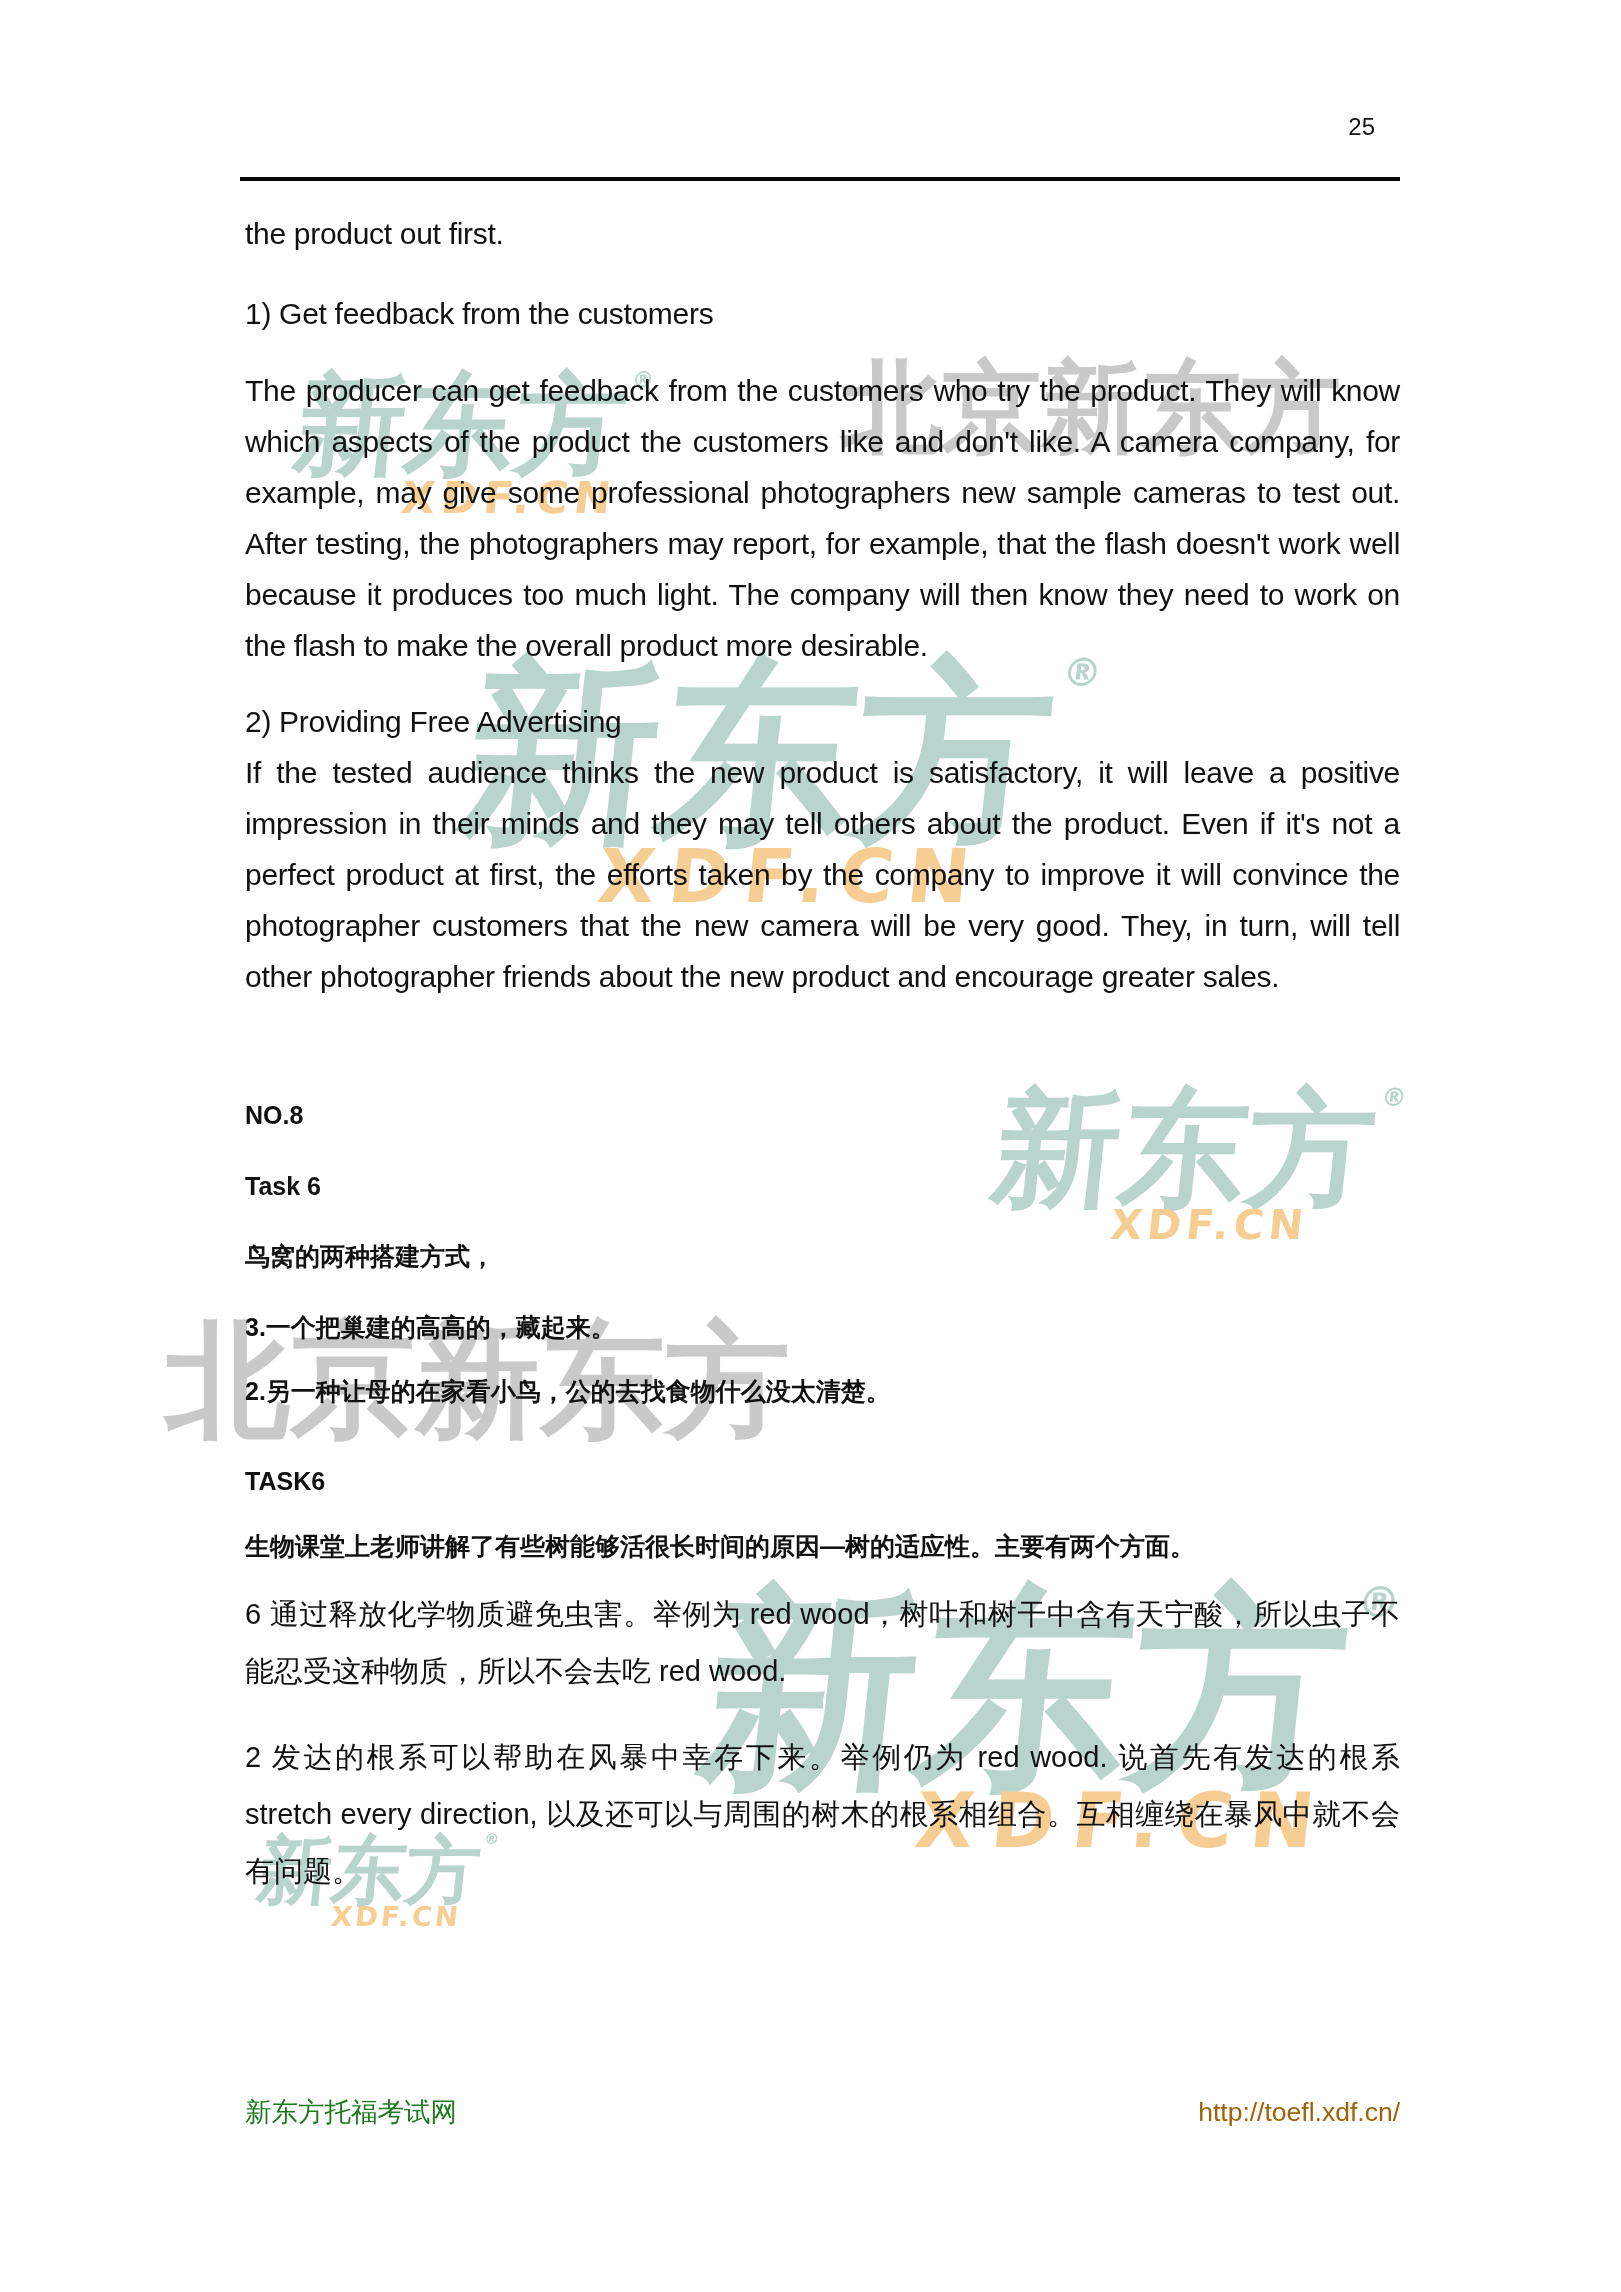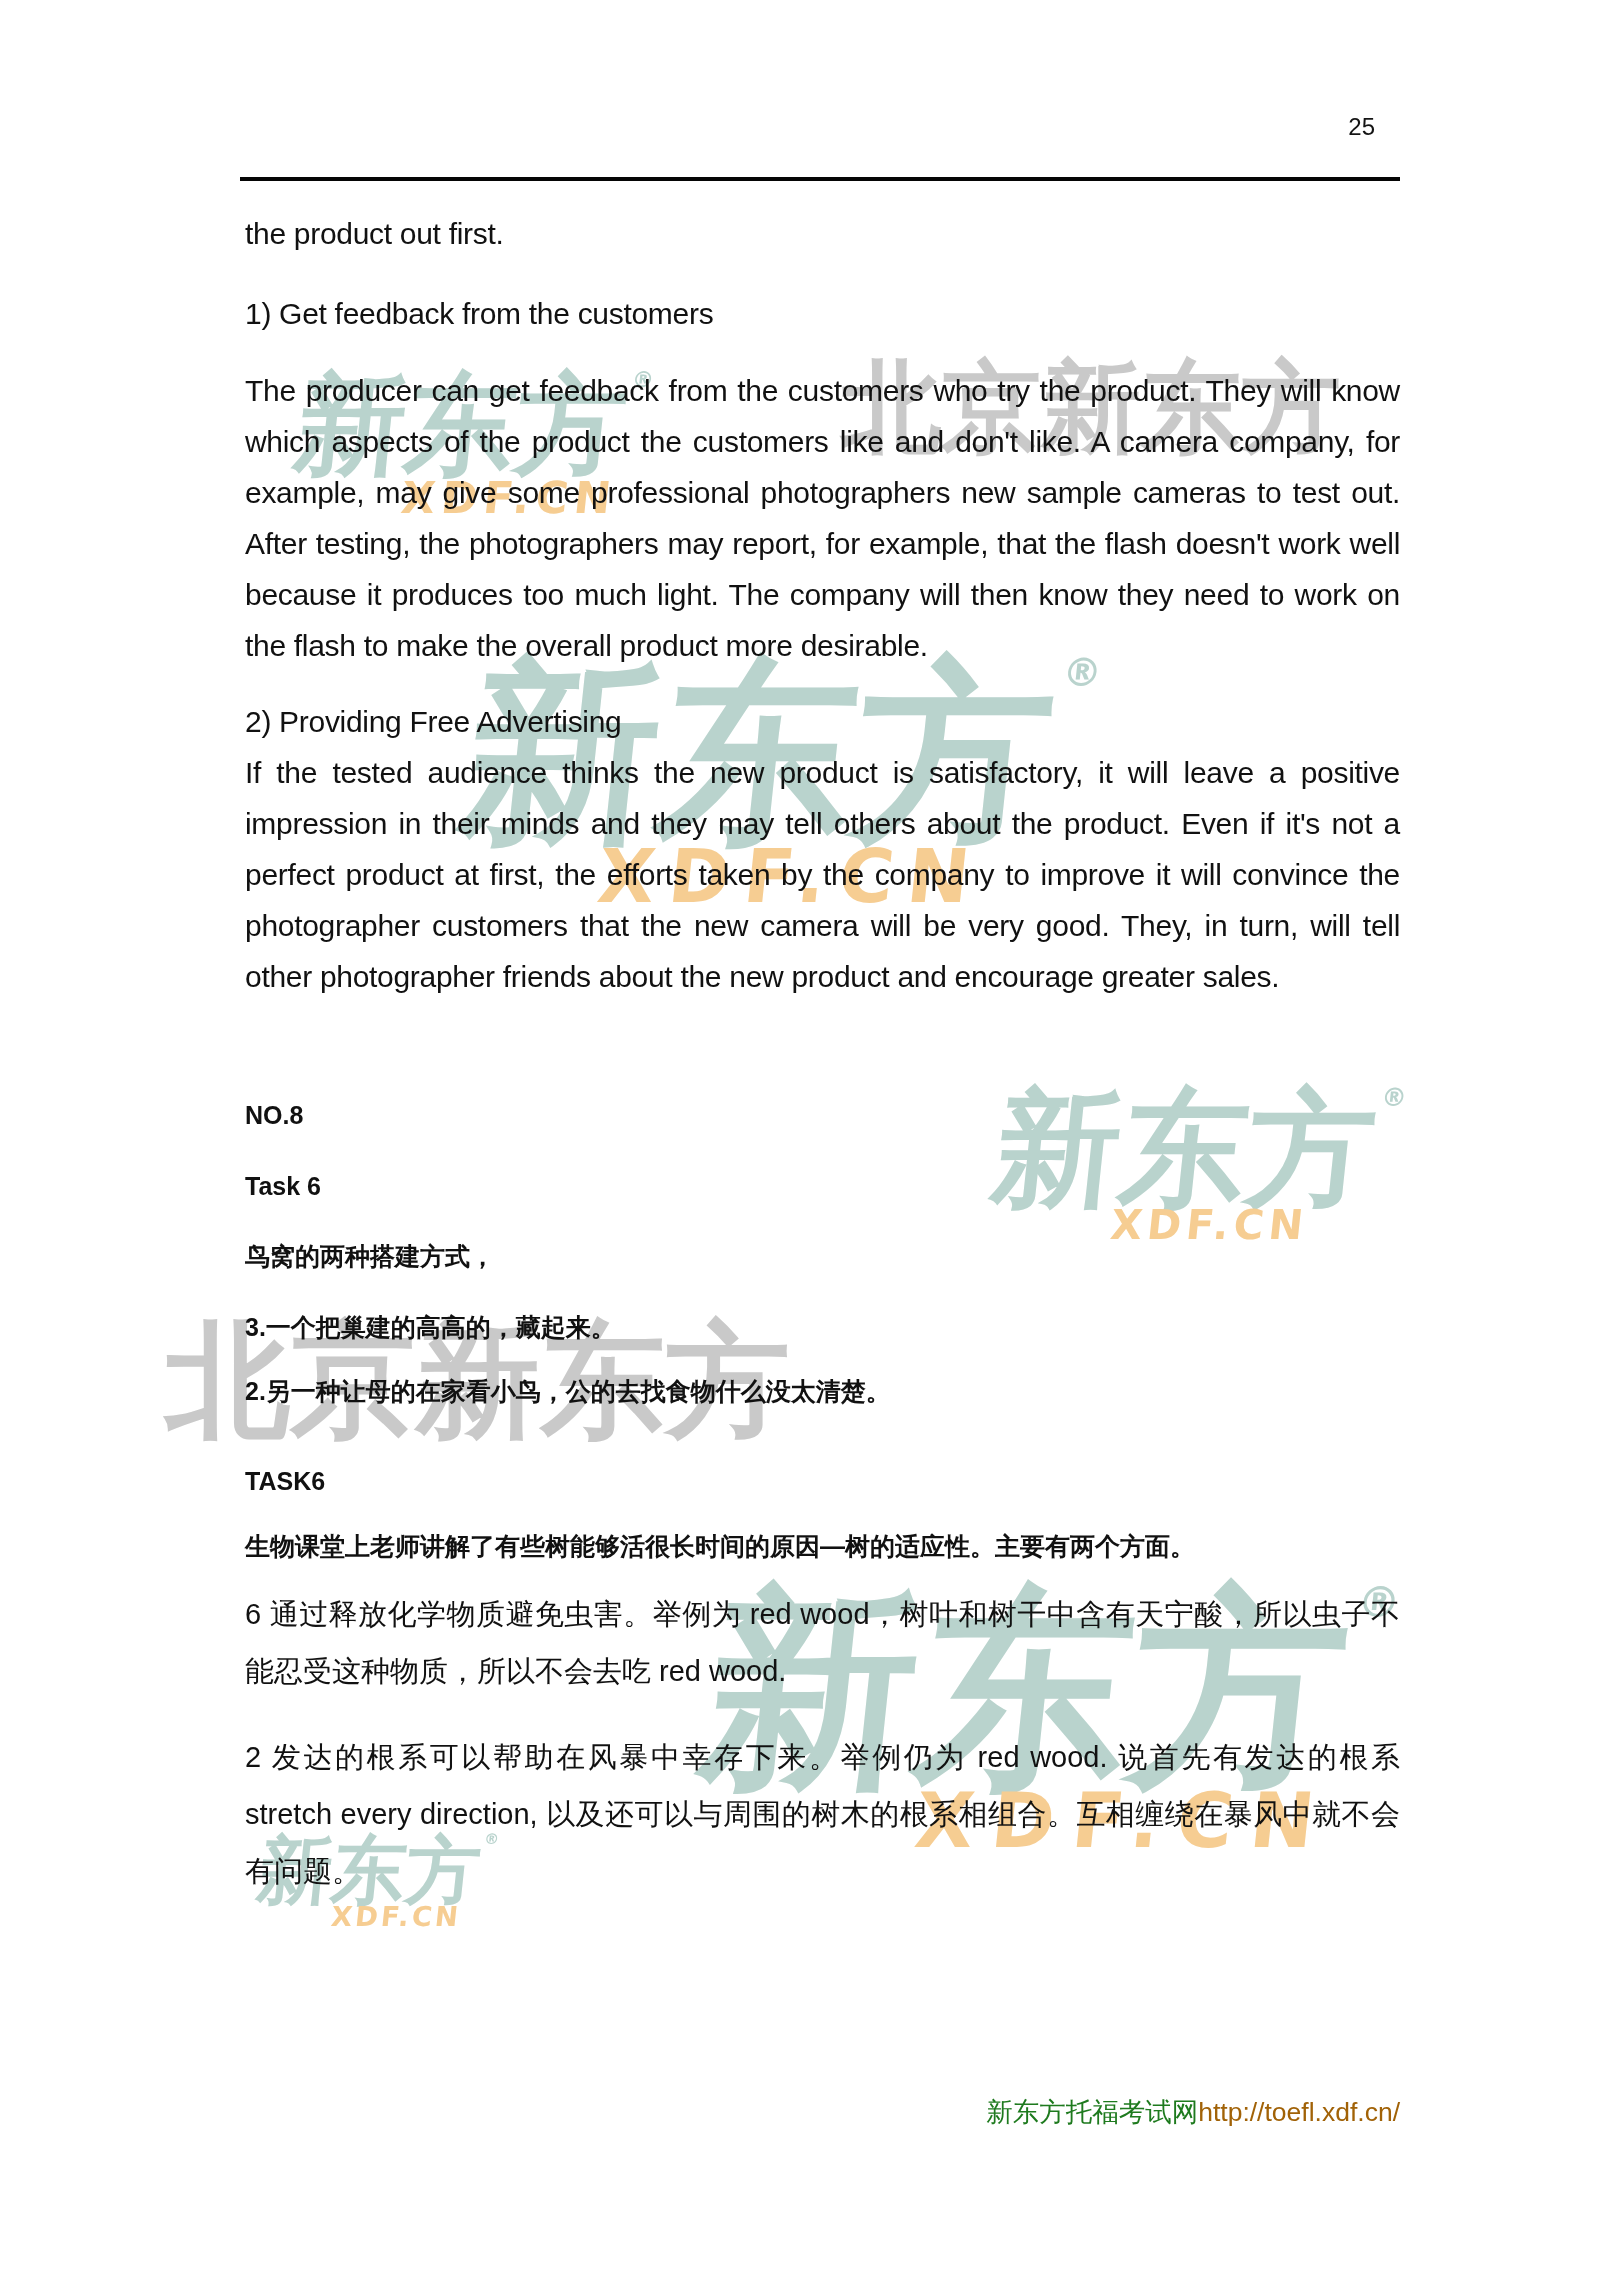--- a/index.html
+++ b/index.html
@@ -41,21 +41,21 @@
   }
   .content p { margin:0; }
   .en { font-size:30px; line-height:51px; letter-spacing:-0.3px; }
   .en-para { text-align:justify; }
   .zh { font-size:25px; line-height:51px; letter-spacing:0;font-weight:bold; }
   .zh-para { font-size:29px; line-height:57px; text-align:justify; }
 
   
   .footer {
     position:absolute; top:2094px; left:245px; width:1155px; z-index:1;
-    display:flex; justify-content:flex-end; align-items:baseline;
+    display:flex; justify-content:space-between; align-items:baseline;
   }
   .footer-site { color:#1e7a1e; font-size:26.5px; }
   .footer-url  { color:#a16207; font-size:26.5px; text-decoration:none; }
 </style>
 </head>
 <body>
 
 <div class="page">
 
   <div class="wm wm-teal" style="left:294px; top:370px; font-size:110px;">

